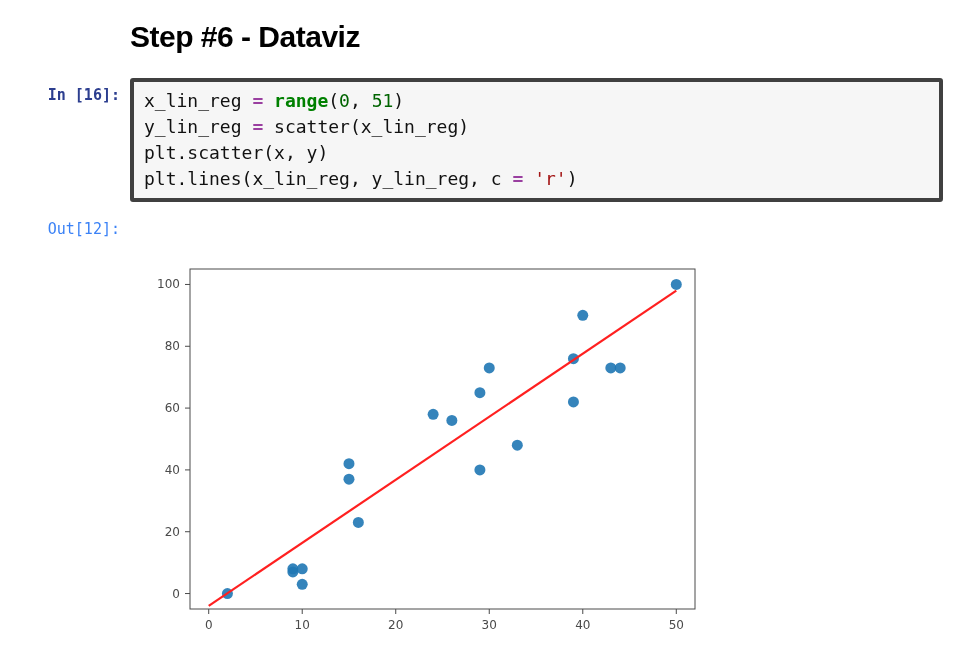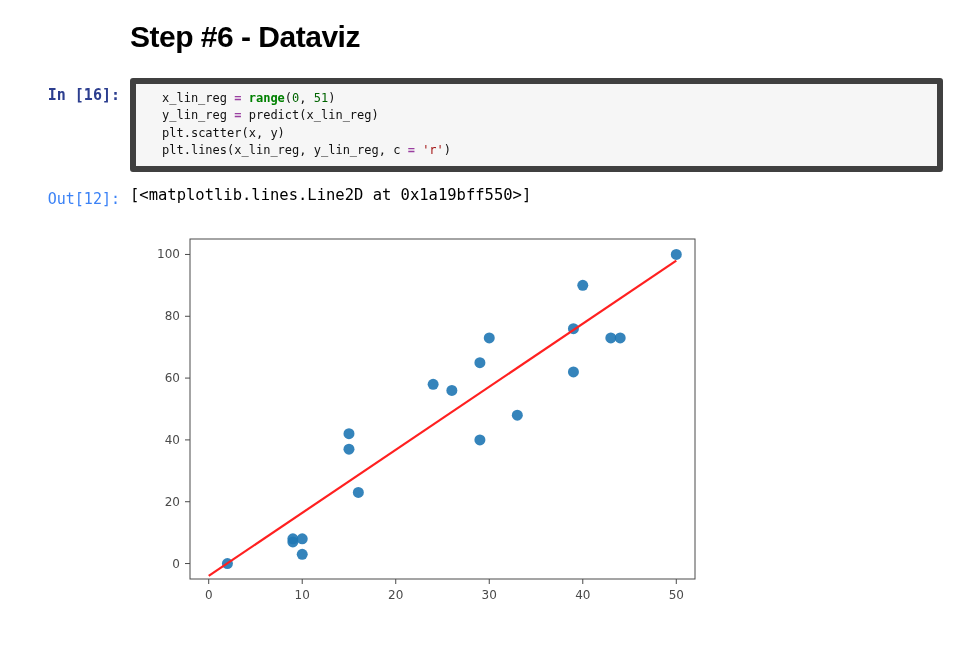--- a/index.html
+++ b/index.html
@@ -34,26 +34,26 @@
     font-family: "Menlo", "Consolas", monospace;
     font-size: 15px;
     padding: 8px 10px 0 0;
     box-sizing: border-box;
     white-space: pre;
   }
   .prompt.in  { color: #2c3e8f; font-weight: 600; }
   .prompt.out { color: #3b82f6; font-weight: 400; }
   .code-cell {
     flex: 1;
-    border: 6px solid #404040;
+    border: 4px solid #404040;
     border-radius: 3px;
     background: #f6f6f6;
-    padding: 6px 26px;
+    padding: 6px 10px;
     font-family: "Menlo", "Consolas", monospace;
-    font-size: 12px;
+    font-size: 18px;
     line-height: 1.45;
     white-space: pre;
     overflow: hidden;
   }
   .code-cell .kw  { color: #008000; font-weight: 600; }   
   .code-cell .op  { color: #9a3fa0; font-weight: 600; }   
   .code-cell .num { color: #006400; }
   .code-cell .str { color: #a31515; }
   .out-text {
     flex: 1;
@@ -76,30 +76,29 @@
 </head>
 <body>
 
 <div class="page">
 
   <h2 class="heading">Step #6 - Dataviz</h2>
 
   <div class="cell-row">
     <div class="prompt in">In [16]:</div>
     <div class="code-cell" id="code-cell"><span>x_lin_reg </span><span class="op">=</span><span> </span><span class="kw">range</span><span>(</span><span class="num">0</span><span>, </span><span class="num">51</span><span>)
-</span><span>y_lin_reg </span><span class="op">=</span><span> predict(x_lin_reg)
+</span><span>y_lin_reg </span><span class="op">=</span><span> scatter(x_lin_reg)
 </span><span>plt</span><span>.</span><span>scatter(x, y)
 </span><span>plt</span><span>.</span><span>lines(x_lin_reg, y_lin_reg, c </span><span class="op">=</span><span> </span><span class="str">'r'</span><span>)</span></div>
   </div>
 
   <div style="height:10px"></div>
 
   <div class="cell-row">
     <div class="prompt out">Out[12]:</div>
-    <div class="out-text">[&lt;matplotlib.lines.Line2D at 0x1a19bff550&gt;]</div>
   </div>
 
   <div class="plot-wrap">
     <svg id="chart" width="580" height="390">
         <rect x="60" y="15" width="505" height="340" class="frame"></rect>
         <line x1="78.7037037037037" y1="355" x2="78.7037037037037" y2="360" class="tick"></line>
         <text x="78.7037037037037" y="375" text-anchor="middle" class="tick-label">0</text>
         <line x1="172.22222222222223" y1="355" x2="172.22222222222223" y2="360" class="tick"></line>
         <text x="172.22222222222223" y="375" text-anchor="middle" class="tick-label">10</text>
         <line x1="265.74074074074076" y1="355" x2="265.74074074074076" y2="360" class="tick"></line>

